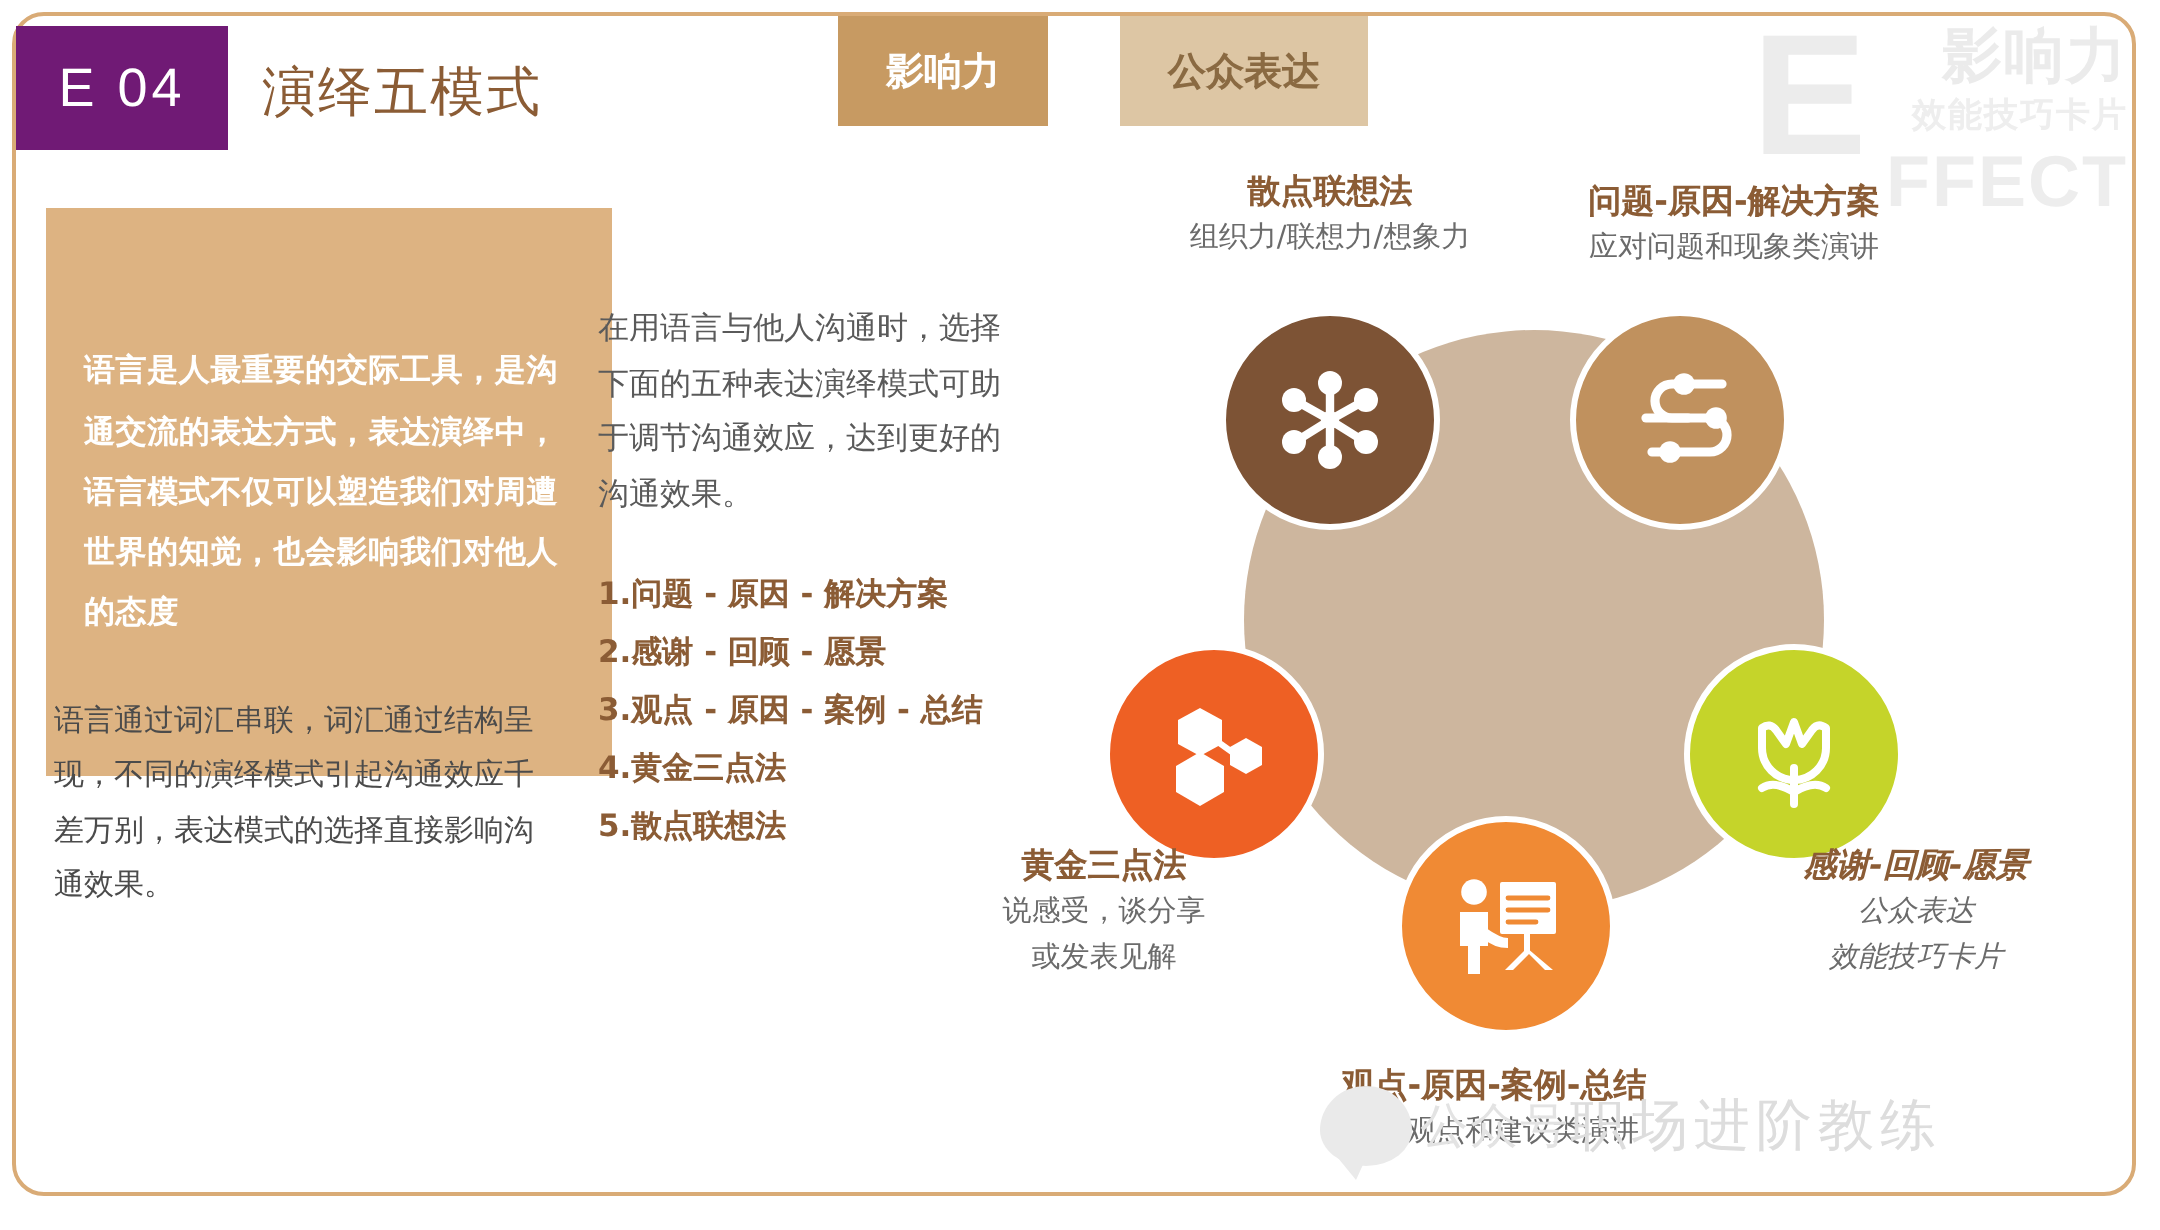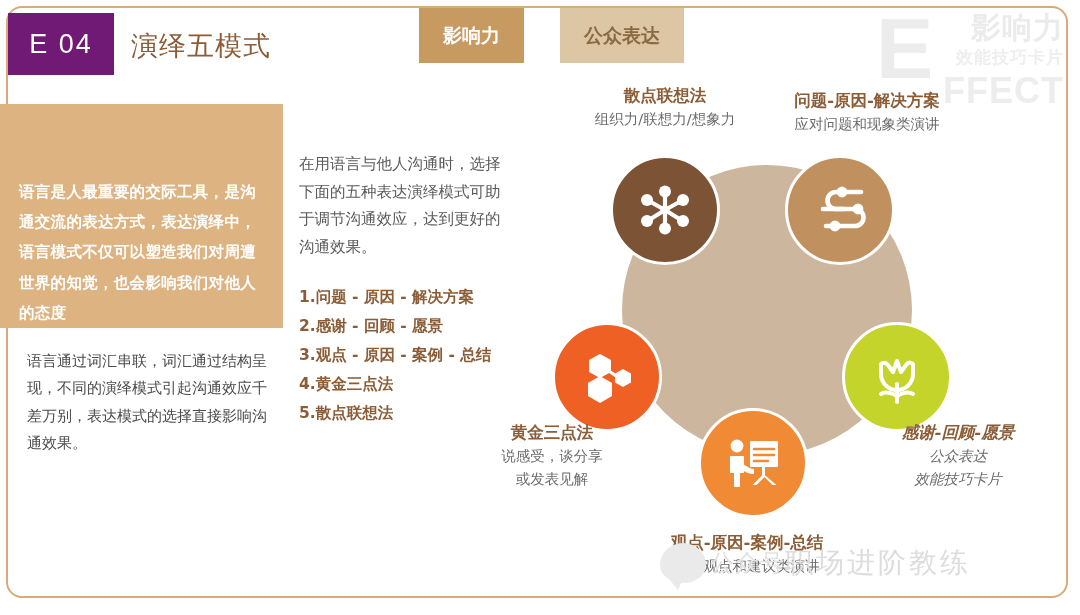--- a/index.html
+++ b/index.html
@@ -127,27 +127,27 @@
     font-size: 36px;
     font-weight: bold;
     color: #ededed;
     font-family: "Liberation Sans", sans-serif;
     letter-spacing: 1px;
   }
 
   
   #highlight-box {
     position: absolute;
-    left: 0;
+    left: 23px;
     top: 104px;
     width: 283px;
-    height: 224px;
+    height: 284px;
     background: #ddb382;
     display: flex;
-    align-items: flex-end;
+    align-items: center;
   }
   #highlight-text {
     color: #ffffff;
     font-size: 15.5px;
     font-weight: bold;
     line-height: 1.95;
     padding: 0 19px;
     letter-spacing: 0.3px;
   }
   #left-note {

